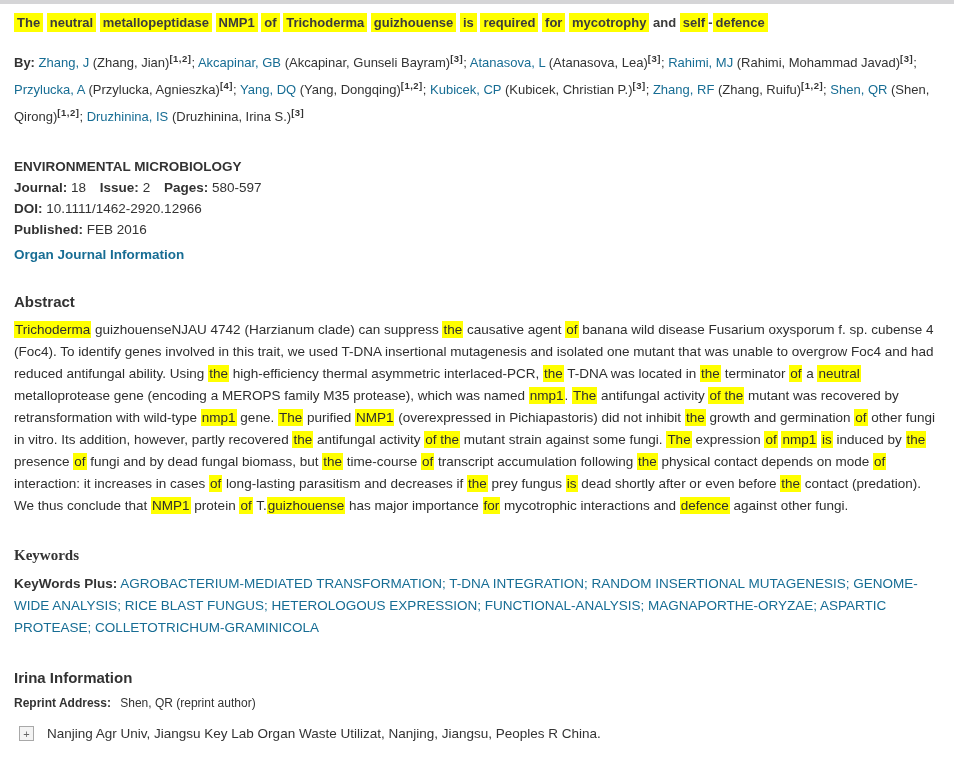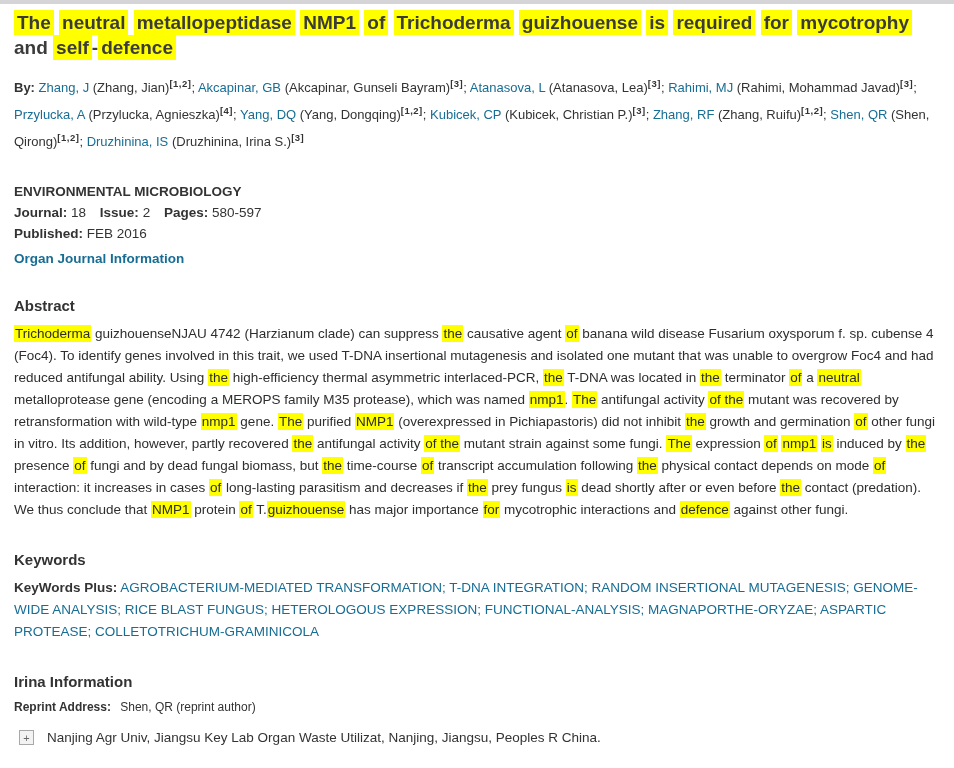--- a/index.html
+++ b/index.html
@@ -12,21 +12,21 @@
   body{
     width:954px;height:768px;overflow:hidden;
     background:#ffffff;
     border-top:4px solid #d5d5d7;
     font-family:"Liberation Sans","DejaVu Sans",sans-serif;
     color:var(--text);
     padding:4px 14px 0 14px;
   }
   a{color:var(--link);text-decoration:none;cursor:pointer;}
   .title{
-    font-size:19px;line-height:25px;font-weight:bold;color:#3b3b3b;
+    font-size:13px;line-height:25px;font-weight:bold;color:#3b3b3b;
     margin:2px 0 0 0;max-width:940px;
   }
   .title .hl{background:var(--hl);padding:2px 3px;}
   .authors{
     margin:14px 0 0 0;font-size:13px;line-height:27px;max-width:926px;
   }
   .authors .by{font-weight:bold;}
   .aff{
     font-weight:bold;font-size:9.5px;letter-spacing:0.5px;
     vertical-align:super;line-height:0;
@@ -76,30 +76,34 @@
     <div class="jname">ENVIRONMENTAL MICROBIOLOGY</div>
     <div>
       <span class="jlabel">Journal:</span>
       <span class="jval">18</span>
       <span class="jlabel">Issue:</span>
       <span class="jval">2</span>
       <span class="jlabel">Pages:</span>
       <span class="jval">580-597</span>
     </div>
     <div>
+      <span class="jlabel">DOI:</span>
+      <span>10.1111/1462-2920.12966</span>
+    </div>
+    <div>
       <span class="jlabel">Published:</span>
       <span>FEB 2016</span>
     </div>
     <a class="vji">Organ Journal Information</a>
   </div>
 
   <h2 class="sect-heading">Abstract</h2>
   <p class="para" id="abstract-segs"><span class="hl">Trichoderma</span><span> guizhouenseNJAU 4742 (Harzianum clade) can suppress </span><span class="hl">the</span><span> causative agent </span><span class="hl">of</span><span> banana wild disease Fusarium oxysporum f. sp. cubense 4 (Foc4). To identify genes involved in this trait, we used T-DNA insertional mutagenesis and isolated one mutant that was unable to overgrow Foc4 and had reduced antifungal ability. Using </span><span class="hl">the</span><span> high-efficiency thermal asymmetric interlaced-PCR, </span><span class="hl">the</span><span> T-DNA was located in </span><span class="hl">the</span><span> terminator </span><span class="hl">of</span><span> a </span><span class="hl">neutral</span><span> metalloprotease gene (encoding a MEROPS family M35 protease), which was named </span><span class="hl">nmp1</span><span>. </span><span class="hl">The</span><span> antifungal activity </span><span class="hl">of the</span><span> mutant was recovered by retransformation with wild-type </span><span class="hl">nmp1</span><span> gene. </span><span class="hl">The</span><span> purified </span><span class="hl">NMP1</span><span> (overexpressed in Pichiapastoris) did not inhibit </span><span class="hl">the</span><span> growth and germination </span><span class="hl">of</span><span> other fungi in vitro. Its addition, however, partly recovered </span><span class="hl">the</span><span> antifungal activity </span><span class="hl">of the</span><span> mutant strain against some fungi. </span><span class="hl">The</span><span> expression </span><span class="hl">of</span><span> </span><span class="hl">nmp1</span><span> </span><span class="hl">is</span><span> induced by </span><span class="hl">the</span><span> presence </span><span class="hl">of</span><span> fungi and by dead fungal biomass, but </span><span class="hl">the</span><span> time-course </span><span class="hl">of</span><span> transcript accumulation following </span><span class="hl">the</span><span> physical contact depends on mode </span><span class="hl">of</span><span> interaction: it increases in cases </span><span class="hl">of</span><span> long-lasting parasitism and decreases if </span><span class="hl">the</span><span> prey fungus </span><span class="hl">is</span><span> dead shortly after or even before </span><span class="hl">the</span><span> contact (predation). We thus conclude that </span><span class="hl">NMP1</span><span> protein </span><span class="hl">of</span><span> T.</span><span class="hl">guizhouense</span><span> has major importance </span><span class="hl">for</span><span> mycotrophic interactions and </span><span class="hl">defence</span><span> against other fungi.</span></p>
 
-  <h2 class="sect-heading" style="margin-top:30px;">Keywords</h2>
+  <h2 class="sect-heading" style="margin-top:30px;font-family:Liberation Serif, serif;">Keywords</h2>
   <p class="para"><span class="kwlabel">KeyWords Plus:</span>
     <span id="kw-links"><a>AGROBACTERIUM-MEDIATED TRANSFORMATION</a><span class="kwsep">; </span><a>T-DNA INTEGRATION</a><span class="kwsep">; </span><a>RANDOM INSERTIONAL MUTAGENESIS</a><span class="kwsep">; </span><a>GENOME-WIDE ANALYSIS</a><span class="kwsep">; </span><a>RICE BLAST FUNGUS</a><span class="kwsep">; </span><a>HETEROLOGOUS EXPRESSION</a><span class="kwsep">; </span><a>FUNCTIONAL-ANALYSIS</a><span class="kwsep">; </span><a>MAGNAPORTHE-ORYZAE</a><span class="kwsep">; </span><a>ASPARTIC PROTEASE</a><span class="kwsep">; </span><a>COLLETOTRICHUM-GRAMINICOLA</a></span></p>
 
   <h2 class="sect-heading" style="margin-top:30px;">Irina Information</h2>
 
   <div class="reprint">
     <span class="rlabel">Reprint Address:</span>
     <span class="rvalue">Shen, QR (reprint author)</span>
   </div>
 

